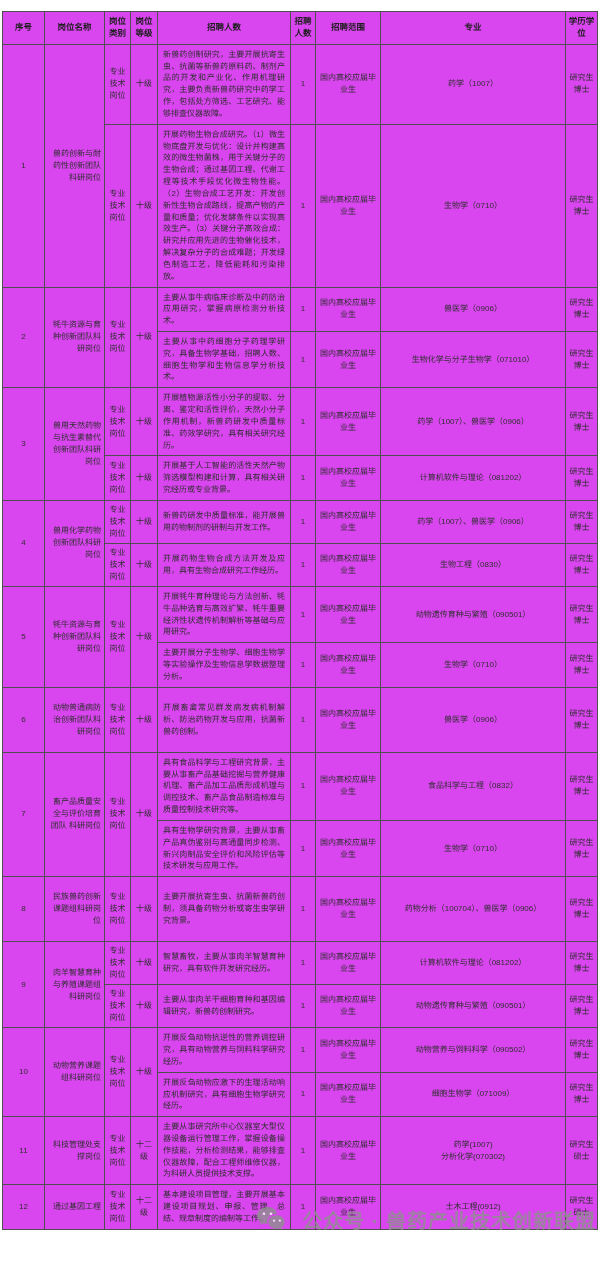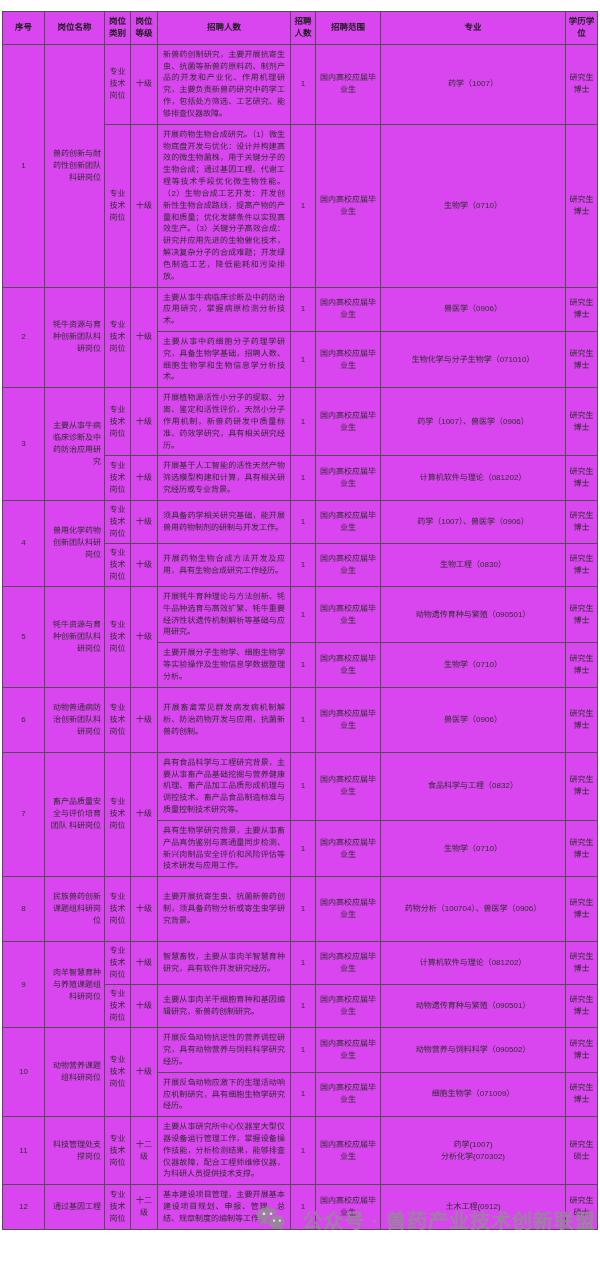--- a/index.html
+++ b/index.html
@@ -140,21 +140,21 @@
         <tr>
           <td class="c-desc">主要从事中药细胞分子药理学研究，具备生物学基础，招聘人数、细胞生物学和生物信息学分析技术。</td>
           <td class="c-count">1</td>
           <td class="c-scope">国内高校应届毕业生</td>
           <td class="c-major">生物化学与分子生物学（071010）</td>
           <td class="c-degree">研究生
 博士</td>
         </tr>
         <tr>
           <td class="c-num" rowspan="2">3</td>
-          <td class="c-name" rowspan="2">主要从事牛病临床诊断及中药防治应用研究</td>
+          <td class="c-name" rowspan="2">兽用天然药物与抗生素替代创新团队科研岗位</td>
           <td class="c-cat">专业技术岗位</td>
           <td class="c-lvl">十级</td>
           <td class="c-desc">开展植物源活性小分子的提取、分离、鉴定和活性评价，天然小分子作用机制，新兽药研发中质量标准、药效学研究，具有相关研究经历。</td>
           <td class="c-count">1</td>
           <td class="c-scope">国内高校应届毕业生</td>
           <td class="c-major">药学（1007）、兽医学（0906）</td>
           <td class="c-degree">研究生
 博士</td>
         </tr>
         <tr>
@@ -165,21 +165,21 @@
           <td class="c-scope">国内高校应届毕业生</td>
           <td class="c-major">计算机软件与理论（081202）</td>
           <td class="c-degree">研究生
 博士</td>
         </tr>
         <tr>
           <td class="c-num" rowspan="2">4</td>
           <td class="c-name" rowspan="2">兽用化学药物创新团队科研岗位</td>
           <td class="c-cat">专业技术岗位</td>
           <td class="c-lvl">十级</td>
-          <td class="c-desc">须具备药学相关研究基础，能开展兽用药物制剂的研制与开发工作。</td>
+          <td class="c-desc">新兽药研发中质量标准，能开展兽用药物制剂的研制与开发工作。</td>
           <td class="c-count">1</td>
           <td class="c-scope">国内高校应届毕业生</td>
           <td class="c-major">药学（1007）、兽医学（0906）</td>
           <td class="c-degree">研究生
 博士</td>
         </tr>
         <tr>
           <td class="c-cat">专业技术岗位</td>
           <td class="c-lvl">十级</td>
           <td class="c-desc">开展药物生物合成方法开发及应用，具有生物合成研究工作经历。</td>

